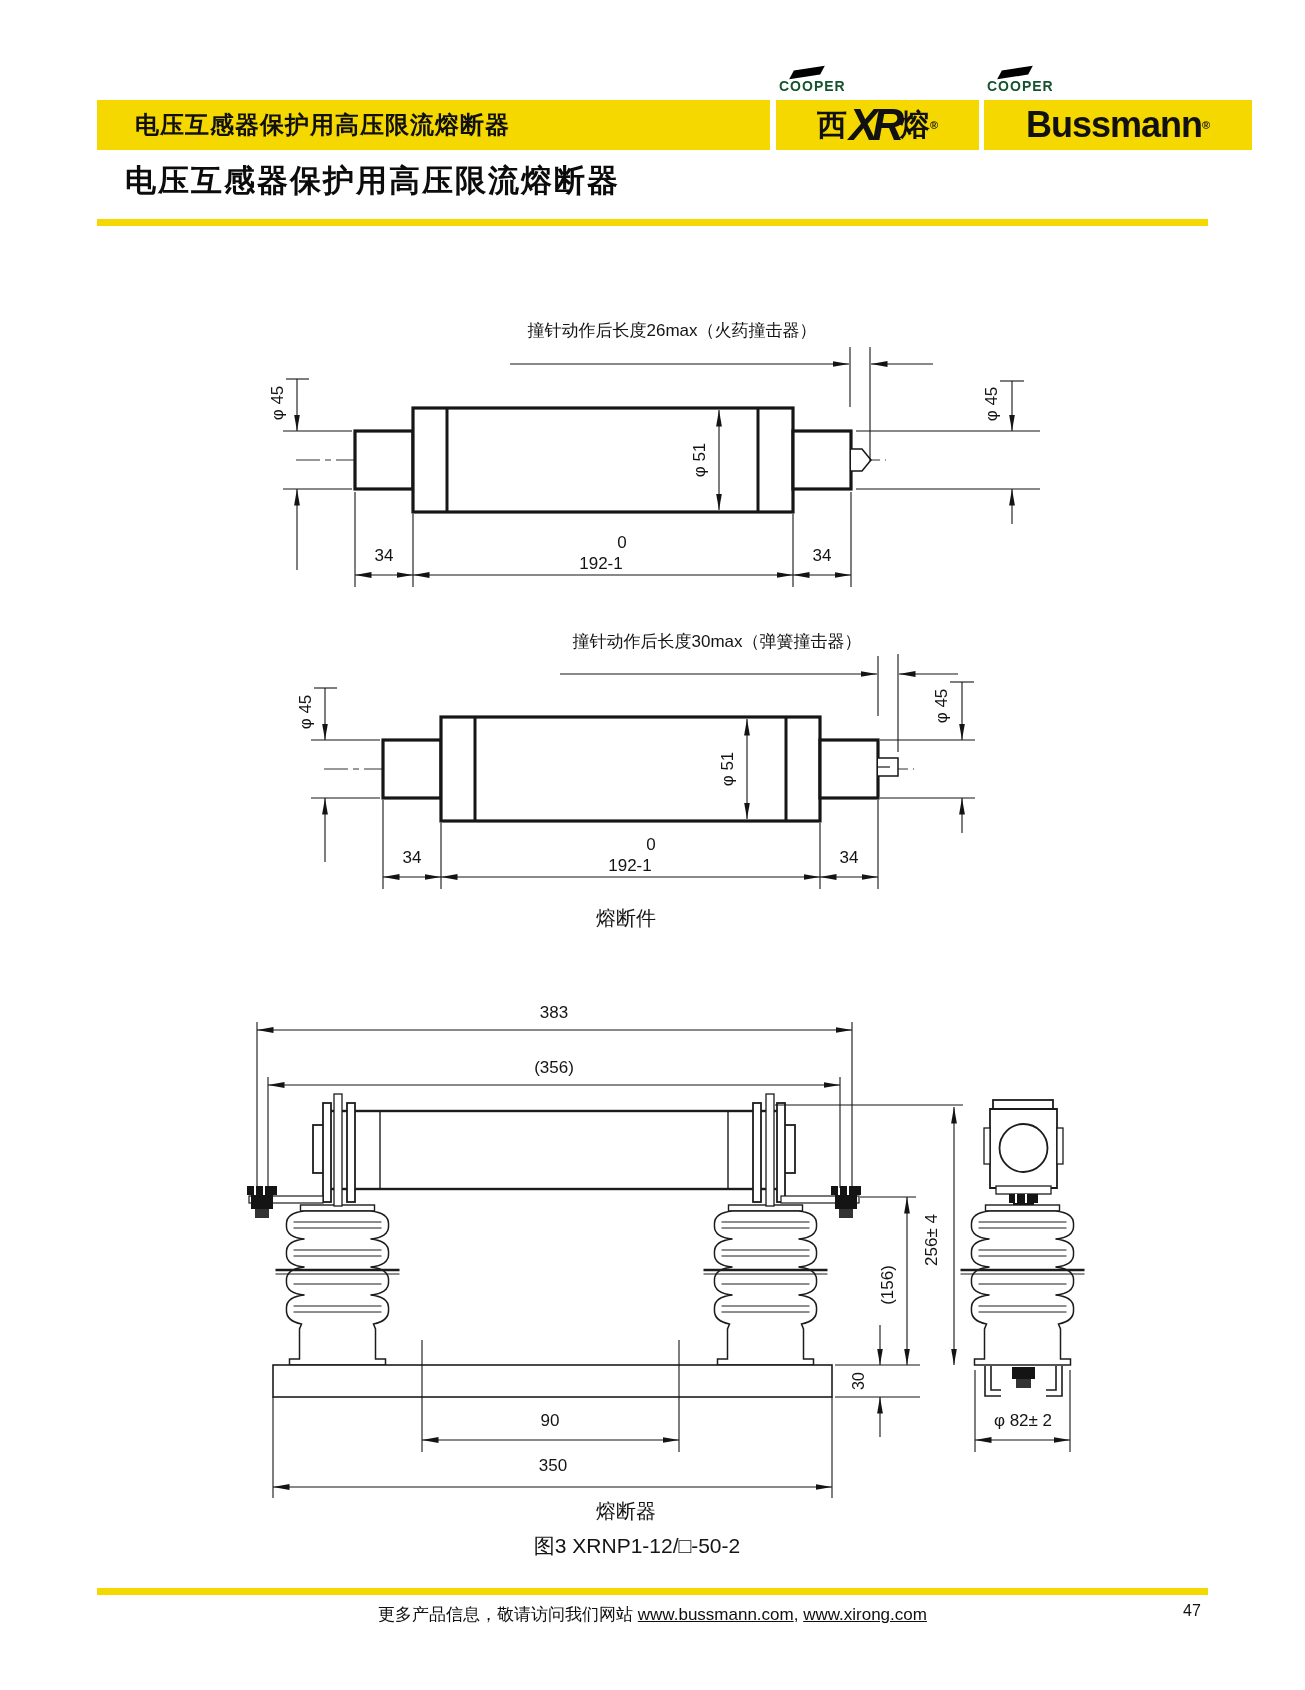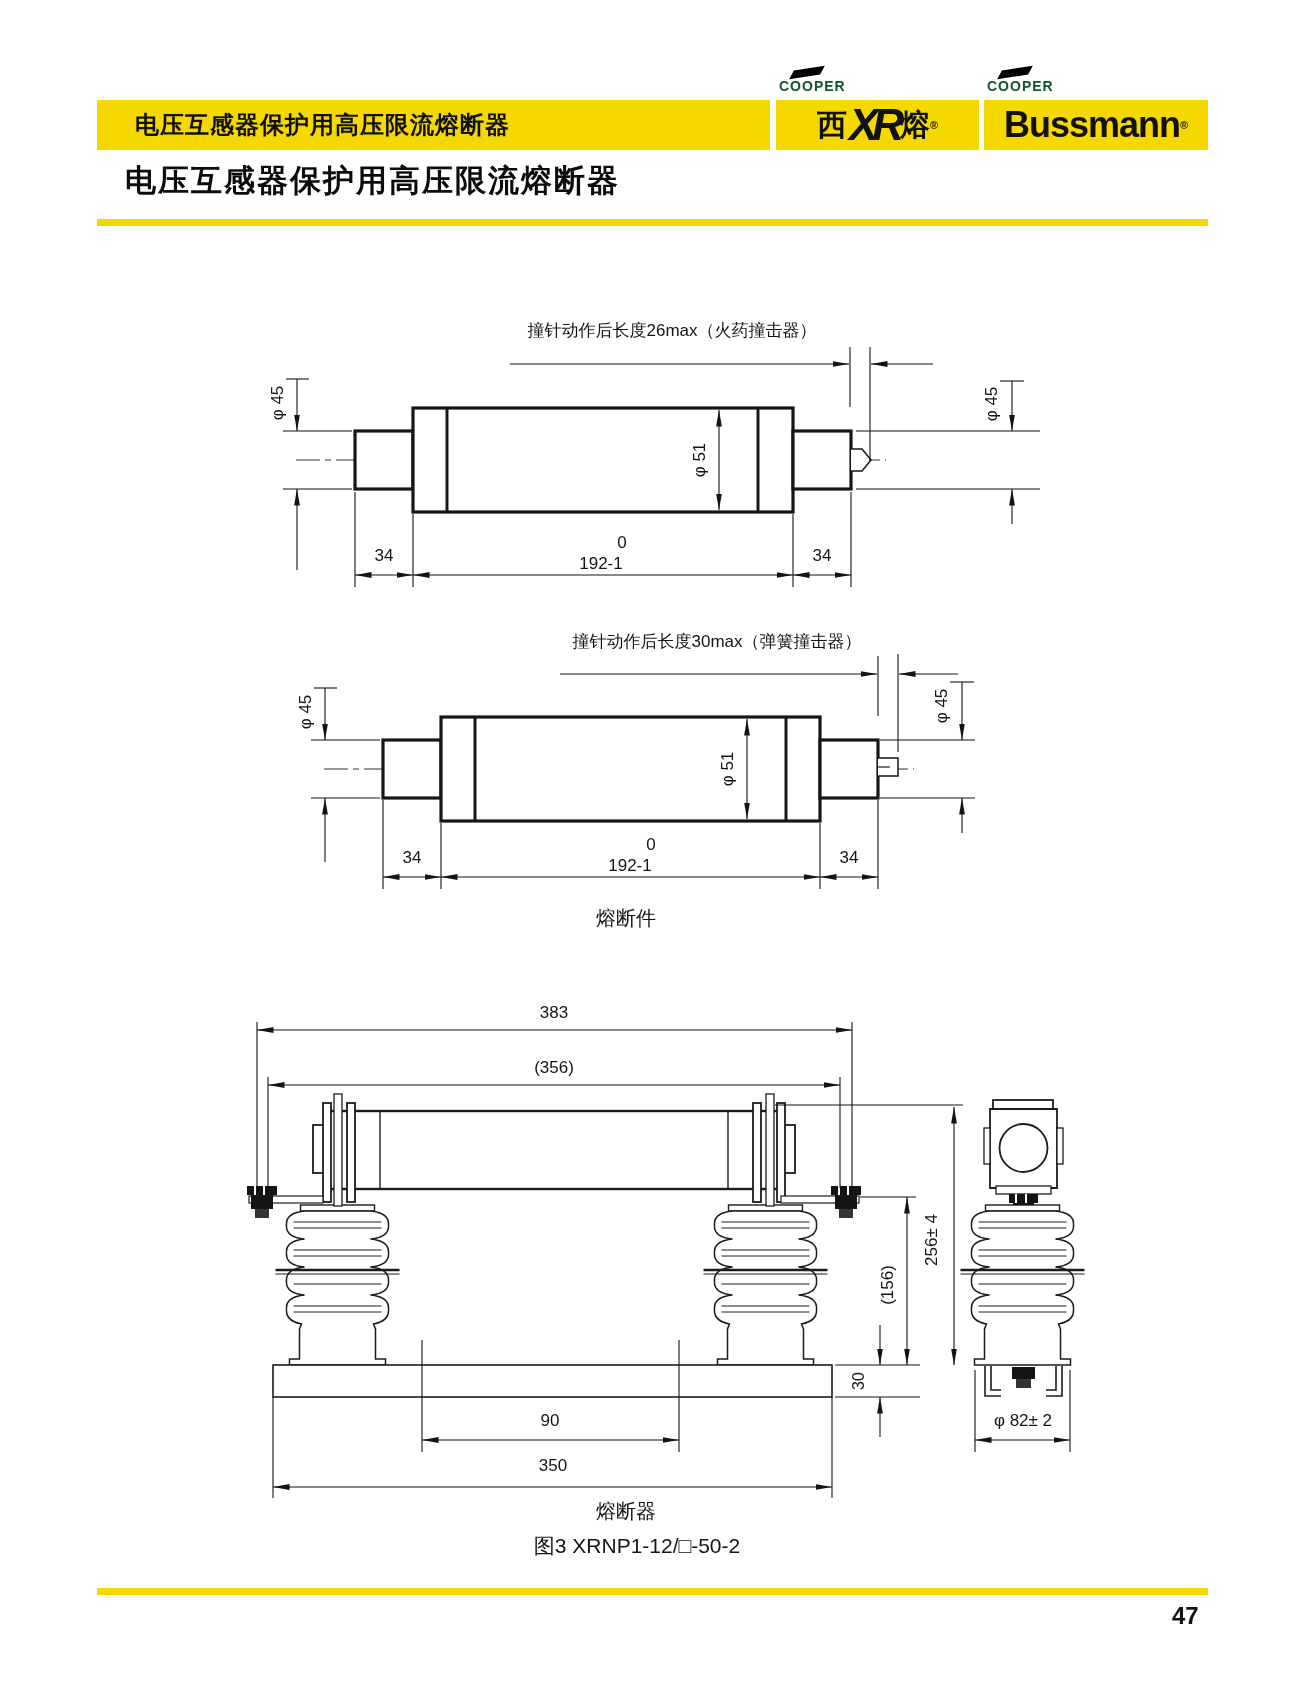--- a/index.html
+++ b/index.html
@@ -5,38 +5,38 @@
   html,body{margin:0;padding:0;background:#e8e8e8;}
   .page{position:relative;width:1305px;height:1690px;background:#ffffff;overflow:hidden;
         font-family:"Liberation Sans",sans-serif;color:#111;}
   .abs{position:absolute;}
   
   .band{background:#f5d800;height:50px;}
   .band-title{left:97px;top:100px;width:673px;}
   .band-title span{display:block;line-height:50px;padding-left:38px;font-size:24px;font-weight:bold;color:#101010;letter-spacing:1px;}
   .logo-box{top:100px;height:50px;background:#f5d800;display:flex;align-items:center;justify-content:center;}
   .logo-xr{left:776px;width:203px;}
-  .logo-bu{left:984px;width:224px;}
+  .logo-bu{left:984px;width:268px;}
   .cooper{position:absolute;top:78px;font-size:14px;font-weight:900;letter-spacing:1px;color:#14532d;}
   .cooper .flag{position:absolute;top:-10px;left:14px;width:28px;height:9px;background:#000;transform:skewX(-35deg) rotate(-10deg);}
   .xi,.rong{font-size:30px;font-weight:900;}
   .xr{font-size:44px;font-weight:900;font-style:italic;letter-spacing:-6px;margin:16px 2px;line-height:44px;}
   .reg{font-size:11px;vertical-align:top;font-weight:bold;}
   .bussmann{font-size:36px;font-weight:900;letter-spacing:-1px;}
   .page-title{left:125px;top:160px;font-size:31px;font-weight:bold;letter-spacing:2px;color:#0c0c0c;}
   .rule{left:97px;width:1111px;height:7px;background:#f5d800;}
   
   .t{font-family:"Liberation Sans",sans-serif;font-size:17px;fill:#141414;}
   .t20{font-size:20px;}
   .t21{font-size:21px;}
   .t16{font-size:16px;}
   
   .footer-line{left:97px;top:1600px;width:1111px;height:30px;line-height:30px;text-align:center;font-size:17px;color:#101010;}
   .footer-line .url{text-decoration:underline;}
-  .pageno{left:1172px;top:1602px;width:40px;text-align:left;font-size:24px;font-weight:bold;}
+  .pageno{left:1172px;top:1602px;width:40px;text-align:center;font-size:16px;font-weight:normal;}
 </style>
 </head>
 <body>
 
 <div class="page">
 
   <div class="abs band band-title">
     <span>电压互感器保护用高压限流熔断器</span>
   </div>
 
@@ -276,15 +276,18 @@
         </g>
         <text class="t" x="1023" y="1426" text-anchor="middle">φ 82± 2</text>
       </g>
 
       <text class="t t20" x="626" y="1518" text-anchor="middle">熔断器</text>
       <text class="t t21" x="637" y="1553" text-anchor="middle">图3 XRNP1-12/□-50-2</text>
     </g>
   </svg>
 
   <div class="abs rule" style="top:1588px;"></div>
+  <div class="abs footer-line">
+    <span>更多产品信息，敬请访问我们网站 </span><span class="url">www.bussmann.com</span><span>, </span><span class="url">www.xirong.com</span>
+  </div>
   <div class="abs pageno">47</div>
 
 </div>
 
 </body></html>

